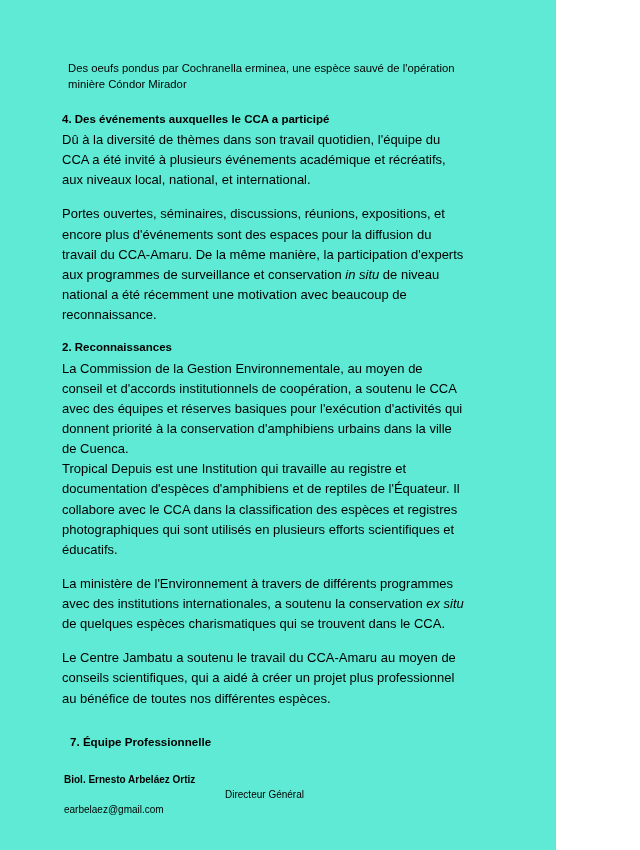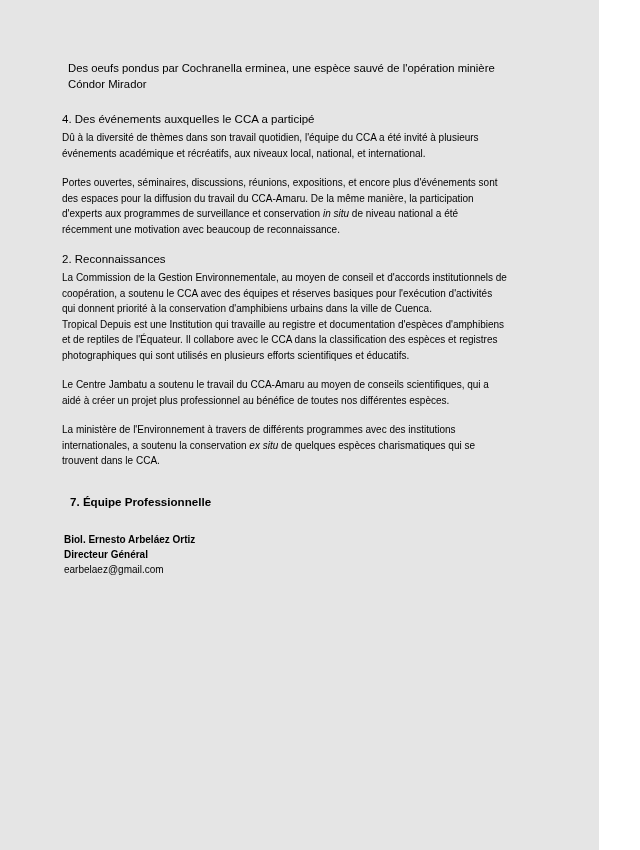--- a/index.html
+++ b/index.html
@@ -9,41 +9,41 @@
   }
   body {
     width: 640px;
     height: 850px;
     font-family: "Liberation Sans", sans-serif;
     color: #000000;
     -webkit-font-smoothing: antialiased;
   }
   .page {
     position: relative;
-    width: 599px;
+    width: 556px;
     height: 850px;
     box-sizing: border-box;
     padding: 60px 91px 0 62px;
-    background: #e5e5e5;
+    background: #5eead4;
   }
   .caption {
     font-size: 11.3px;
     line-height: 1.45;
     margin: 0 0 18px 0;
     padding-left: 6px;
     text-align: left;
   }
   .sec-head {
     font-size: 11.5px;
-    font-weight: normal;
+    font-weight: bold;
     line-height: 1.5;
     margin: 0 0 2px 0;
   }
   p.body {
-    font-size: 10px;
+    font-size: 13px;
     line-height: 1.55;
     margin: 0 0 14px 0;
     text-align: left;
   }
   p.body.tight {
     margin-bottom: 0;
   }
   .b {
     font-weight: normal;
   }
@@ -58,21 +58,22 @@
   .sign {
     margin-top: 24px;
     font-size: 10px;
     line-height: 1.5;
     padding-left: 2px;
   }
   .sign .name {
     font-weight: bold;
   }
   .sign .role {
-    font-weight: bold;
+    font-weight: normal;
+    text-align: center;
   }
   .sign .mail {
     font-weight: normal;
   }
 </style>
 </head>
 <body>
 
 <div class="page">
 
@@ -88,25 +89,25 @@
 
 
   <p class="body tight">
     <span class="b">La Commission de la Gestion Environnementale,</span><span> au moyen de conseil et d'accords institutionnels de coopération, a soutenu le CCA avec des équipes et réserves basiques pour l'exécution d'activités qui donnent priorité à la conservation d'amphibiens urbains dans la ville de Cuenca.</span>
   </p>
   <p class="body">
     <span class="b">Tropical Depuis</span><span> est une Institution qui travaille au registre et documentation d'espèces d'amphibiens et de reptiles de l'Équateur. Il collabore avec le CCA dans la classification des espèces et registres photographiques qui sont utilisés en plusieurs efforts scientifiques et éducatifs.</span>
   </p>
 
   <p class="body">
-    <span class="b">Le Centre Jambatu</span><span> a soutenu le travail du CCA-Amaru au moyen de conseils scientifiques, qui a aidé à créer un projet plus professionnel au bénéfice de toutes nos différentes espèces.</span>
+    <span class="b">La ministère de l'Environnement</span><span> à travers de différents programmes avec des institutions internationales, a soutenu la conservation </span><span class="i">ex situ</span><span> de quelques espèces charismatiques qui se trouvent dans le CCA.</span>
   </p>
 
   <p class="body">
-    <span class="b">La ministère de l'Environnement</span><span> à travers de différents programmes avec des institutions internationales, a soutenu la conservation </span><span class="i">ex situ</span><span> de quelques espèces charismatiques qui se trouvent dans le CCA.</span>
+    <span class="b">Le Centre Jambatu</span><span> a soutenu le travail du CCA-Amaru au moyen de conseils scientifiques, qui a aidé à créer un projet plus professionnel au bénéfice de toutes nos différentes espèces.</span>
   </p>
 
   <h2 class="team-head">7.  Équipe Professionnelle</h2>
 
   <div class="sign">
     <div class="name">Biol. Ernesto Arbeláez Ortiz</div>
     <div class="role">Directeur Général</div>
     <div class="mail">earbelaez@gmail.com</div>
   </div>
 

